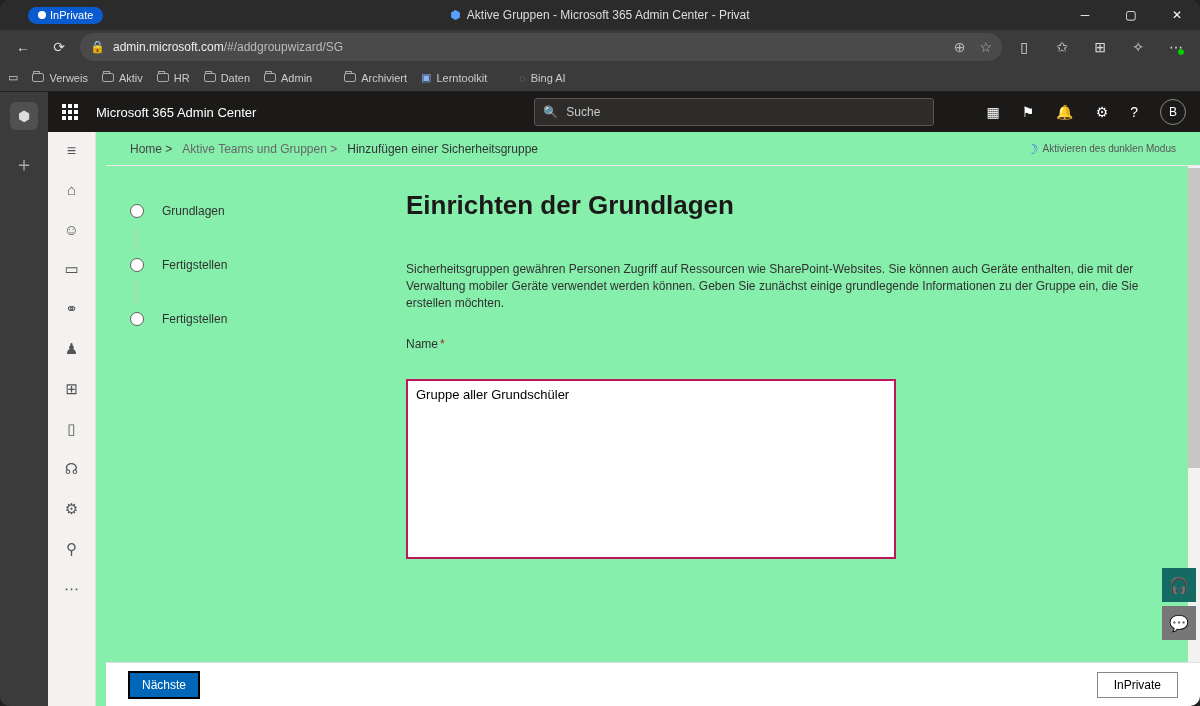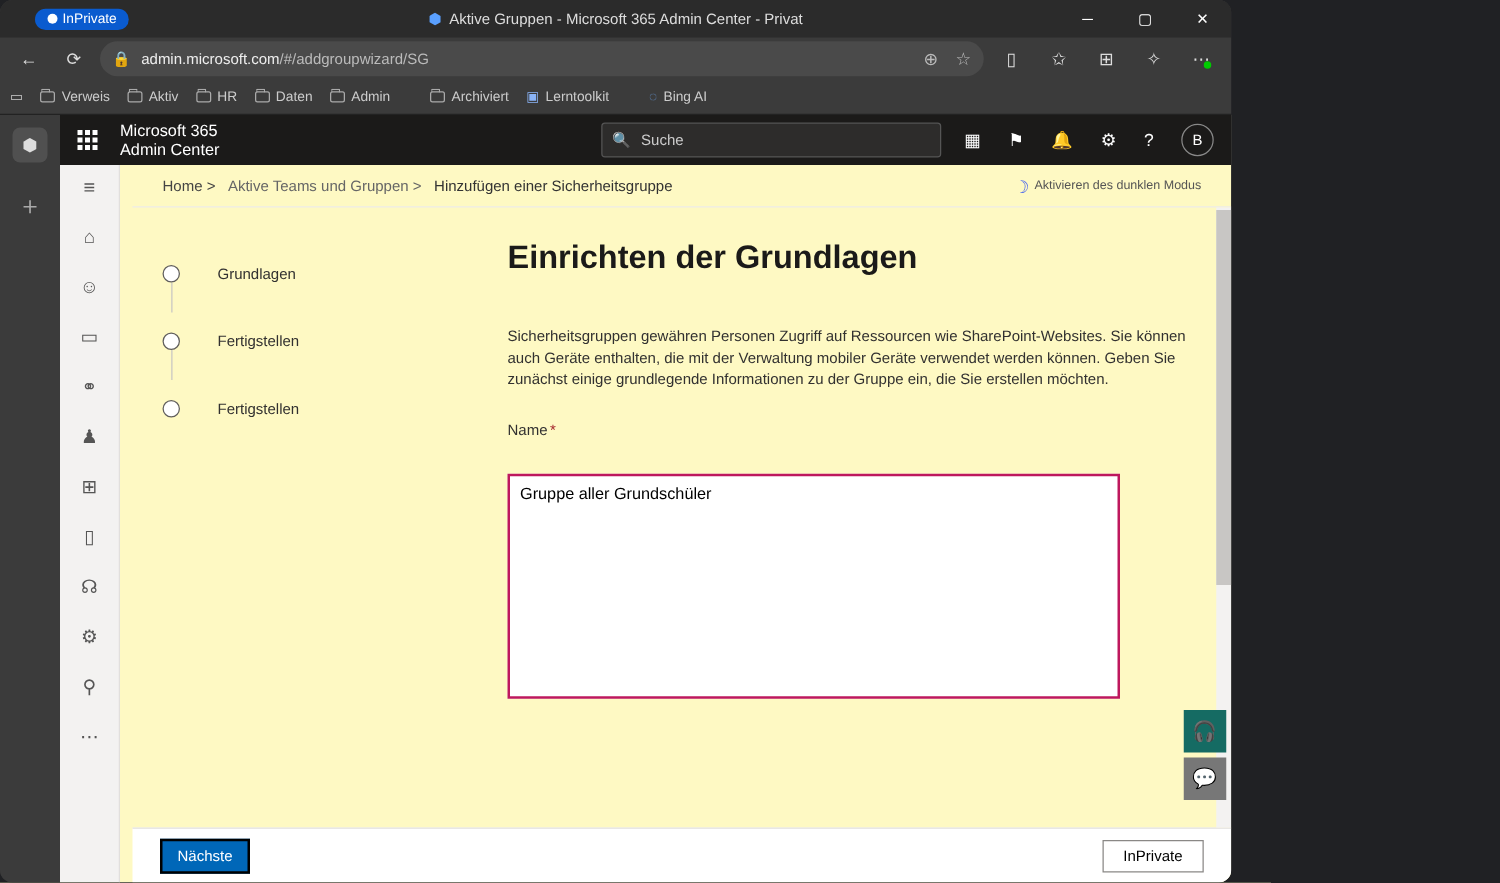--- a/index.html
+++ b/index.html
@@ -1,19 +1,19 @@
 <!DOCTYPE html>
 <html><head>
 <meta charset="utf-8">
 <style>
   * { box-sizing: border-box; margin: 0; padding: 0; }
   html, body { width: 1200px; height: 706px; font-family: "Segoe UI", sans-serif; overflow: hidden; background: #202124; }
 
   
-  .browser { width: 985px; height: 706px; display: flex; flex-direction: column; background: #3b3b3b; border-radius: 10px; overflow: hidden; }
+  .browser { width: 1200px; height: 706px; display: flex; flex-direction: column; background: #3b3b3b; border-radius: 10px; overflow: hidden; }
   .titlebar { height: 30px; background: #2b2b2b; display: flex; align-items: center; color: #ddd; font-size: 12px; position: relative; }
   .inprivate { background: #0a5bcf; color: #fff; font-size: 11px; padding: 2px 10px 3px 10px; border-radius: 10px; margin-left: 28px; display: flex; align-items: center; gap: 4px; }
   .inprivate .dot { width: 8px; height: 8px; background: #fff; border-radius: 50%; }
   .titlebar-title { position: absolute; left: 50%; transform: translateX(-50%); display: flex; align-items: center; gap: 6px; }
   .win-controls { position: absolute; right: 0; top: 0; display: flex; }
   .win-controls div { width: 46px; height: 30px; display: flex; align-items: center; justify-content: center; color: #fff; font-size: 12px; }
 
   .addrbar { height: 34px; background: #3b3b3b; display: flex; align-items: center; padding: 0 8px; gap: 6px; }
   .addrbar .icon { width: 30px; height: 30px; display: flex; align-items: center; justify-content: center; color: #ddd; font-size: 14px; border-radius: 4px; }
   .urlbox { flex: 1; height: 28px; background: #4a4a4a; border-radius: 14px; display: flex; align-items: center; padding: 0 10px; gap: 8px; color: #ccc; font-size: 12px; }
@@ -28,21 +28,21 @@
   .favbar .fav { display: flex; align-items: center; gap: 5px; }
   .favbar .folder { width: 12px; height: 9px; border: 1px solid #aaa; border-radius: 2px; position: relative; }
   .favbar .folder::before { content:""; position:absolute; top:-3px; left:0; width:5px; height:2px; border:1px solid #aaa; border-bottom:none; border-radius:1px 1px 0 0;}
 
   .content-row { flex: 1; display: flex; min-height: 0; }
   .edge-sidebar { width: 48px; background: #3b3b3b; display: flex; flex-direction: column; align-items: center; padding-top: 10px; gap: 20px; }
   .edge-sidebar .item { width: 28px; height: 28px; border-radius: 6px; background: #505050; display:flex; align-items:center; justify-content:center; color:#ddd; font-size:14px;}
   .edge-sidebar .item.blank { background: transparent; color:#aaa; font-size:20px;}
 
   
-  .app { flex: 1; display: flex; flex-direction: column; background: #fef9c3; min-width: 0;}
+  .app { flex: 1; display: flex; flex-direction: column; background: #86efac; min-width: 0; border-radius: 32px;}
   .m365-header { height: 40px; background: #1b1a19; color: #fff; display: flex; align-items: center; padding: 0 14px; gap: 18px; }
   .waffle { width: 16px; height: 16px; display: grid; grid-template-columns: repeat(3,4px); grid-template-rows: repeat(3,4px); gap: 2px; }
   .waffle span { background:#fff; }
   .m365-header .brand { font-size: 13px; }
   .m365-search { margin-left: 260px; width: 400px; height: 28px; background: #2d2c2b; border: 1px solid #555; border-radius: 3px; display: flex; align-items: center; padding: 0 8px; gap: 8px; color: #ccc; font-size: 12px; }
   .m365-header .right { margin-left: auto; display: flex; align-items: center; gap: 22px; font-size: 14px; }
   .avatar { width: 26px; height: 26px; border-radius: 50%; border: 1px solid #888; display:flex; align-items:center; justify-content:center; font-size:12px;}
 
   .app-body { flex: 1; display: flex; min-height: 0; }
   .nav-rail { width: 48px; background: #f3f2f1; border-right: 1px solid #e1dfdd; display: flex; flex-direction: column; align-items: center; padding-top: 10px; gap: 18px; color: #555; }
@@ -51,21 +51,21 @@
 
   .breadcrumb-bar { height: 34px; border-bottom: 1px solid #edebe9; display: flex; align-items: center; padding: 0 24px; font-size: 12px; color: #444; gap: 10px; }
   .breadcrumb-bar .crumb { color: #444; }
   .breadcrumb-bar .crumb.dim { color: #666; }
   .breadcrumb-bar .current { color: #333; }
   .darkmode { margin-left: auto; display:flex; align-items:center; gap:4px; font-size:10px; color:#555;}
   .darkmode .moon { color:#4f6bed; font-size:14px;}
 
   .main-cols { flex:1; display:flex; min-height:0; }
   .steps-col { width: 300px; padding: 30px 24px 0 24px; }
-  .step { display:flex; align-items:flex-end; gap:30px; font-size:12px; color:#323130; height:30px;}
+  .step { display:flex; align-items:center; gap:18px; font-size:12px; color:#323130; height:30px;}
   .step .circle { width:14px; height:14px; border:1.5px solid #605e5c; border-radius:50%; background:#fff;}
   .step-connector { width:1px; height:24px; background:#c8c6c4; margin-left:7px;}
   .form-col { flex:1; padding: 24px 26px 0 0; position:relative; max-width: 770px;}
   .form-col h1 { font-size:26px; font-weight:600; color:#1b1a19; margin-bottom: 40px;}
   .form-col p.desc { font-size:12px; color:#323130; line-height:1.4; margin-bottom: 26px;}
   .field-label { font-size:12px; color:#323130; margin-bottom:4px; display:block;}
   .field-label .req { color:#a4262c; margin-left:2px;}
   .text-input { width:490px; height:28px; border:1px solid #605e5c; font-size:13px; padding:0 8px; font-family:inherit;}
   .textarea { width:490px; height:180px; border:2px solid #be185d; font-size:13px; padding:6px 8px; font-family:inherit; resize:none; outline:none;}
   .form-gap { height: 24px; }

